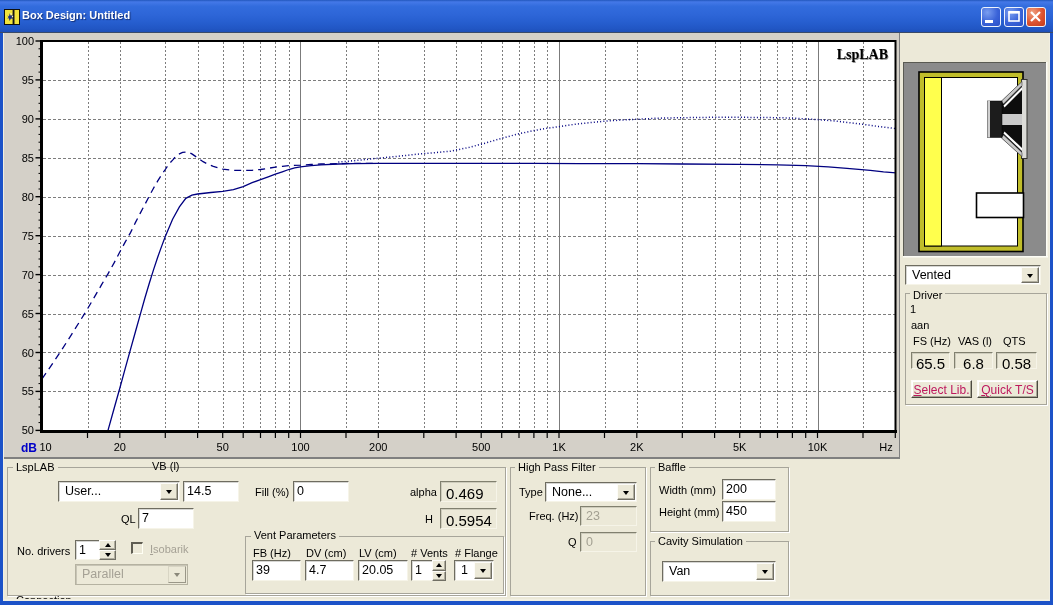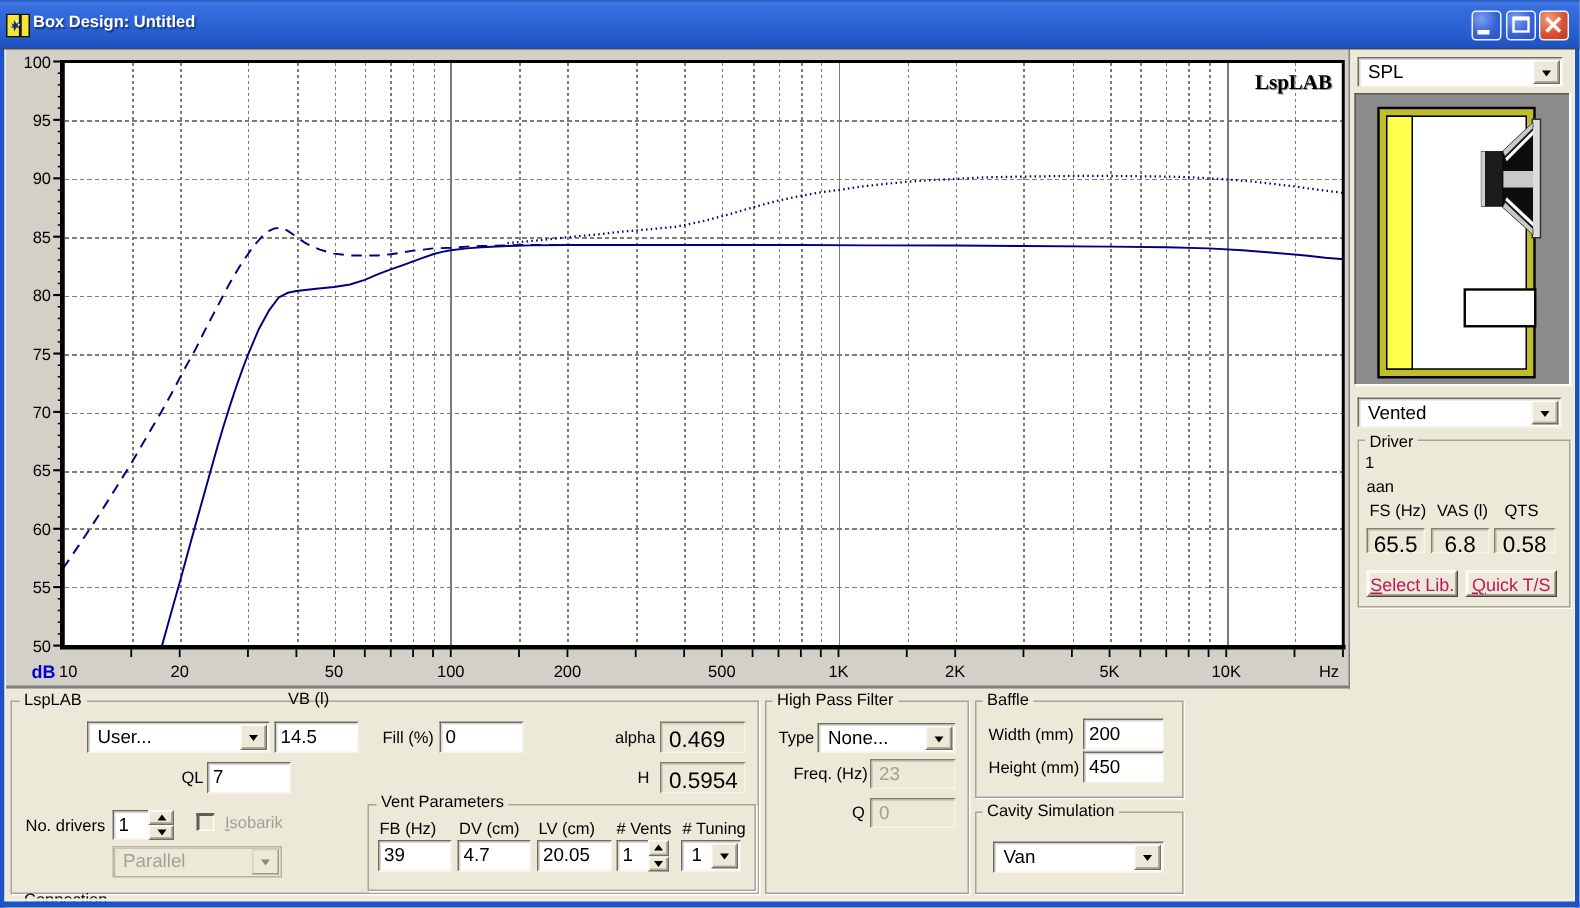--- a/index.html
+++ b/index.html
@@ -215,24 +215,20 @@
 <path d="M1001.5 101 L1022 81.5 L1022 156.5 L1001.5 138 Z" fill="#0d0d0d"></path>
 <path d="M1001.5 101 L1022 81.5 L1022 85.5 L1003.5 104 Z" fill="#c9c9c9" stroke="#444" stroke-width="0.6"></path>
 <path d="M1003.5 105.5 L1022 87 L1022 90 L1004.5 107.5 Z" fill="#ffffff"></path>
 <path d="M1001.5 138 L1022 156.5 L1022 152.5 L1003.5 135 Z" fill="#c9c9c9" stroke="#444" stroke-width="0.6"></path>
 <path d="M1003.5 133.5 L1022 151 L1022 148 L1004.5 131.5 Z" fill="#ffffff"></path>
 <rect x="1001.5" y="114" width="20.5" height="11" fill="#c9c9c9"></rect>
 <rect x="987.5" y="101" width="14.5" height="36.5" fill="#1c1c1c" stroke="#000" stroke-width="0.5"></rect>
 <rect x="987.5" y="101" width="2.5" height="36.5" fill="#cfcfcf"></rect>
 <rect x="976.5" y="193" width="47" height="24.5" fill="#fff" stroke="#000" stroke-width="1.6"></rect>
 </svg>
-<div class="combo" style="left:905px;top:38px;width:137px;height:20px;">
-      <div class="ctext">SPL</div>
-      <div class="carrow"></div>
-    </div>
 <div class="combo" style="left:905px;top:265px;width:136px;height:20px;">
       <div class="ctext">Vented</div>
       <div class="carrow"></div>
     </div>
 <div class="group" style="left:905px;top:293px;width:140px;height:110px;"></div>
 <div class="glbl" style="left:910px;top:289px;">Driver</div>
 <div class="lbl" style="left:910px;top:303px;">1</div>
 <div class="lbl" style="left:911px;top:319px;">aan</div>
 <div class="lbl" style="left:913px;top:335px;">FS (Hz)</div>
 <div class="lbl" style="left:958px;top:335px;">VAS (l)</div>
@@ -241,21 +237,21 @@
 <div class="ro" style="left:954px;top:352px;width:39px;height:17px;text-align:center;padding-left:0;">6.8</div>
 <div class="ro" style="left:996px;top:352px;width:41px;height:17px;text-align:center;padding-left:0;">0.58</div>
 <div class="btn" style="left:911px;top:380px;width:61px;height:18px;padding-top:2px;"><u>S</u>elect Lib.</div>
 <div class="btn" style="left:977px;top:380px;width:61px;height:18px;padding-top:2px;"><u>Q</u>uick T/S</div>
 <div class="group" style="left:7px;top:467px;width:497px;height:127px;"></div>
 <div class="glbl" style="left:13px;top:461px;">LspLAB</div>
 <div class="combo" style="left:15px;top:481px;width:122px;height:21px;margin-left:43px;">
       <div class="ctext">User...</div>
       <div class="carrow"></div>
     </div>
-<div class="lbl" style="left:152px;top:460px;margin-left:40px;">VB (l)</div>
+<div class="lbl" style="left:152px;top:460px;">VB (l)</div>
 <div class="input" style="left:183px;top:481px;width:56px;height:21px;">14.5</div>
 <div class="lbl" style="left:255px;top:486px;">Fill (%)</div>
 <div class="input" style="left:293px;top:481px;width:56px;height:21px;">0</div>
 <div class="lbl" style="left:410px;top:486px;">alpha</div>
 <div class="ro" style="left:440px;top:481px;width:57px;height:21px;padding-top:3px;">0.469</div>
 <div class="lbl" style="left:121px;top:513px;">QL</div>
 <div class="input" style="left:138px;top:508px;width:56px;height:21px;">7</div>
 <div class="lbl" style="left:425px;top:513px;">H</div>
 <div class="ro" style="left:440px;top:508px;width:57px;height:21px;padding-top:3px;">0.5954</div>
 <div class="lbl" style="left:17px;top:545px;">No. drivers</div>
@@ -274,21 +270,21 @@
 <div class="combo" style="left:75px;top:564px;width:113px;height:21px;background:#ece9d8;border-color:#b5b2a1;">
       <div class="ctext" style="color:#a5a195;">Parallel</div>
       <div class="carrow dca"></div>
     </div>
 <div class="group" style="left:245px;top:536px;width:257px;height:56px;"></div>
 <div class="glbl" style="left:251px;top:529px;">Vent Parameters</div>
 <div class="lbl" style="left:253px;top:547px;">FB (Hz)</div>
 <div class="lbl" style="left:306px;top:547px;">DV (cm)</div>
 <div class="lbl" style="left:359px;top:547px;">LV (cm)</div>
 <div class="lbl" style="left:411px;top:547px;"># Vents</div>
-<div class="lbl" style="left:455px;top:547px;"># Tuning</div>
+<div class="lbl" style="left:455px;top:547px;"># Flange</div>
 <div class="input" style="left:252px;top:560px;width:49px;height:21px;">39</div>
 <div class="input" style="left:305px;top:560px;width:49px;height:21px;">4.7</div>
 <div class="input" style="left:358px;top:560px;width:50px;height:21px;">20.05</div>
 <div class="input" style="left:411px;top:560px;width:22px;height:21px;">1</div>
     <div class="spin" style="left:432px;top:560px;width:14px;height:21px;">
       <div class="spinbtn" style="top:0;">
         <i class="up"></i>
       </div>
       <div class="spinbtn" style="top:50%;">
         <i class="dn"></i>

